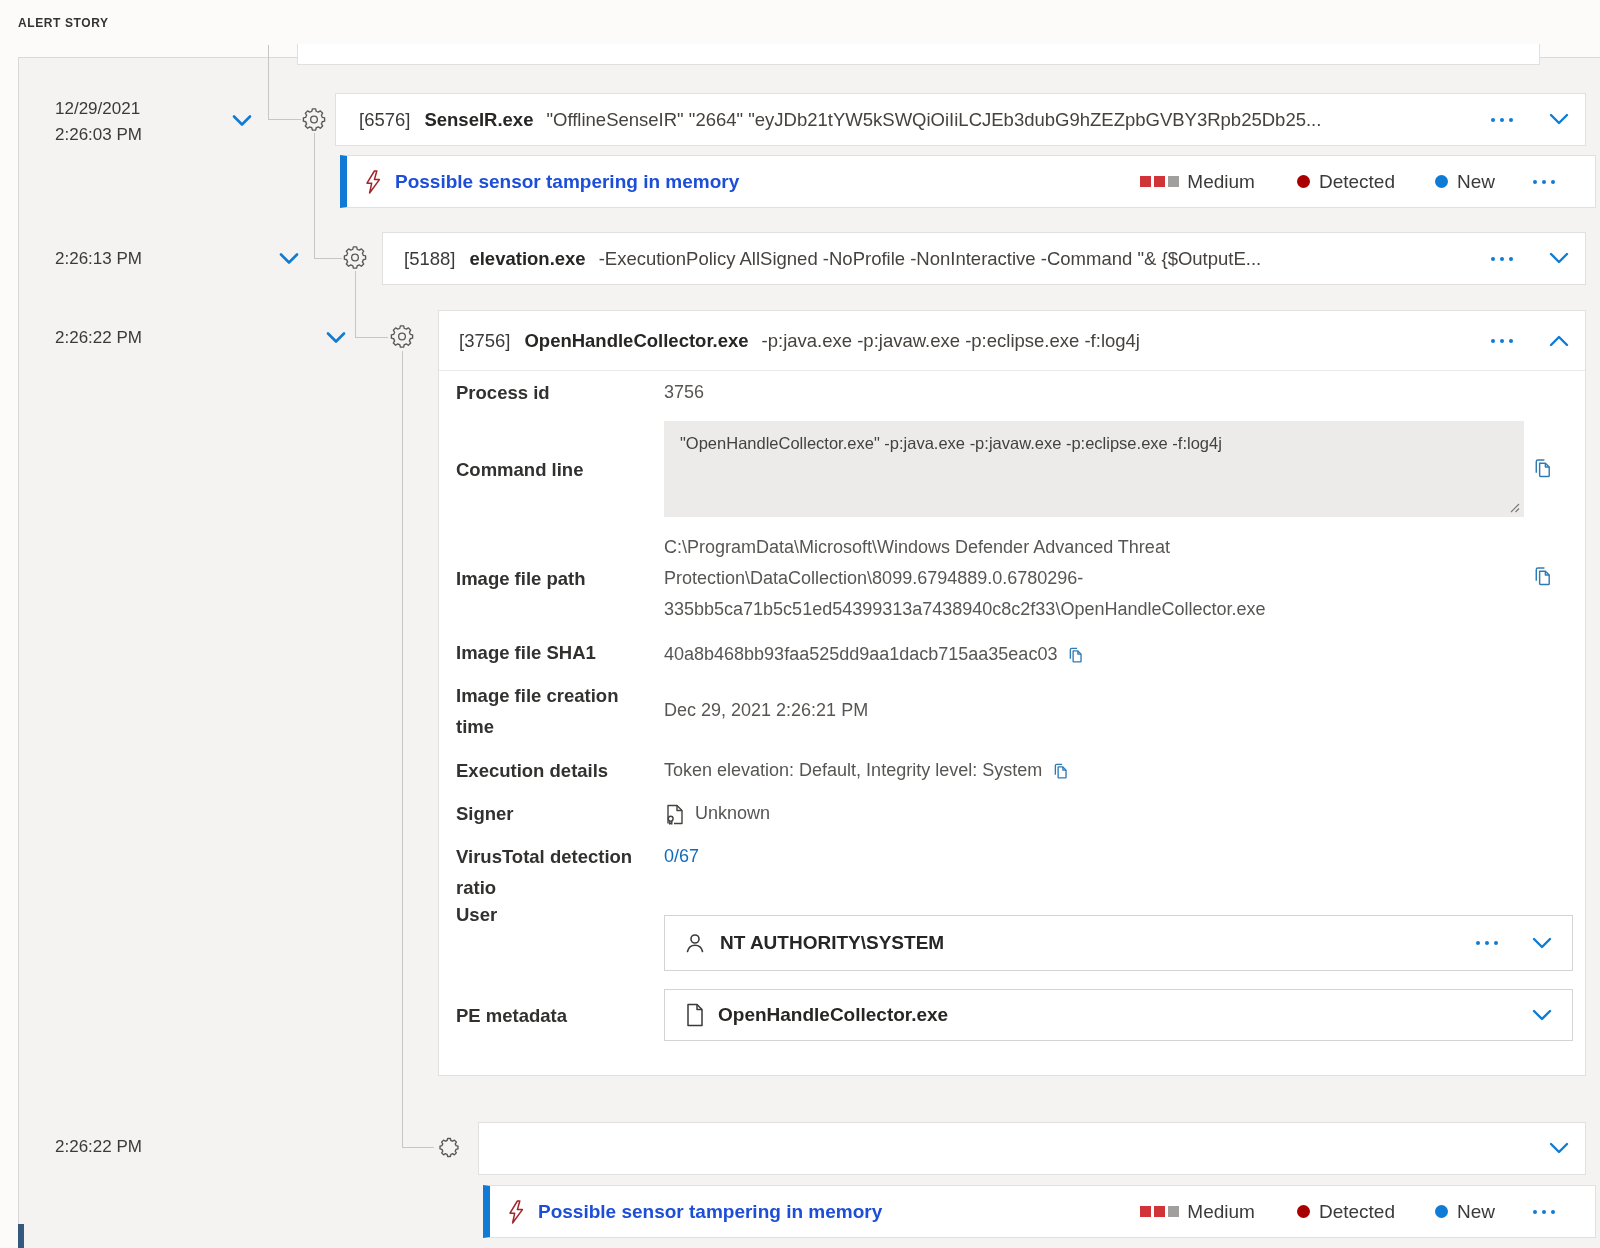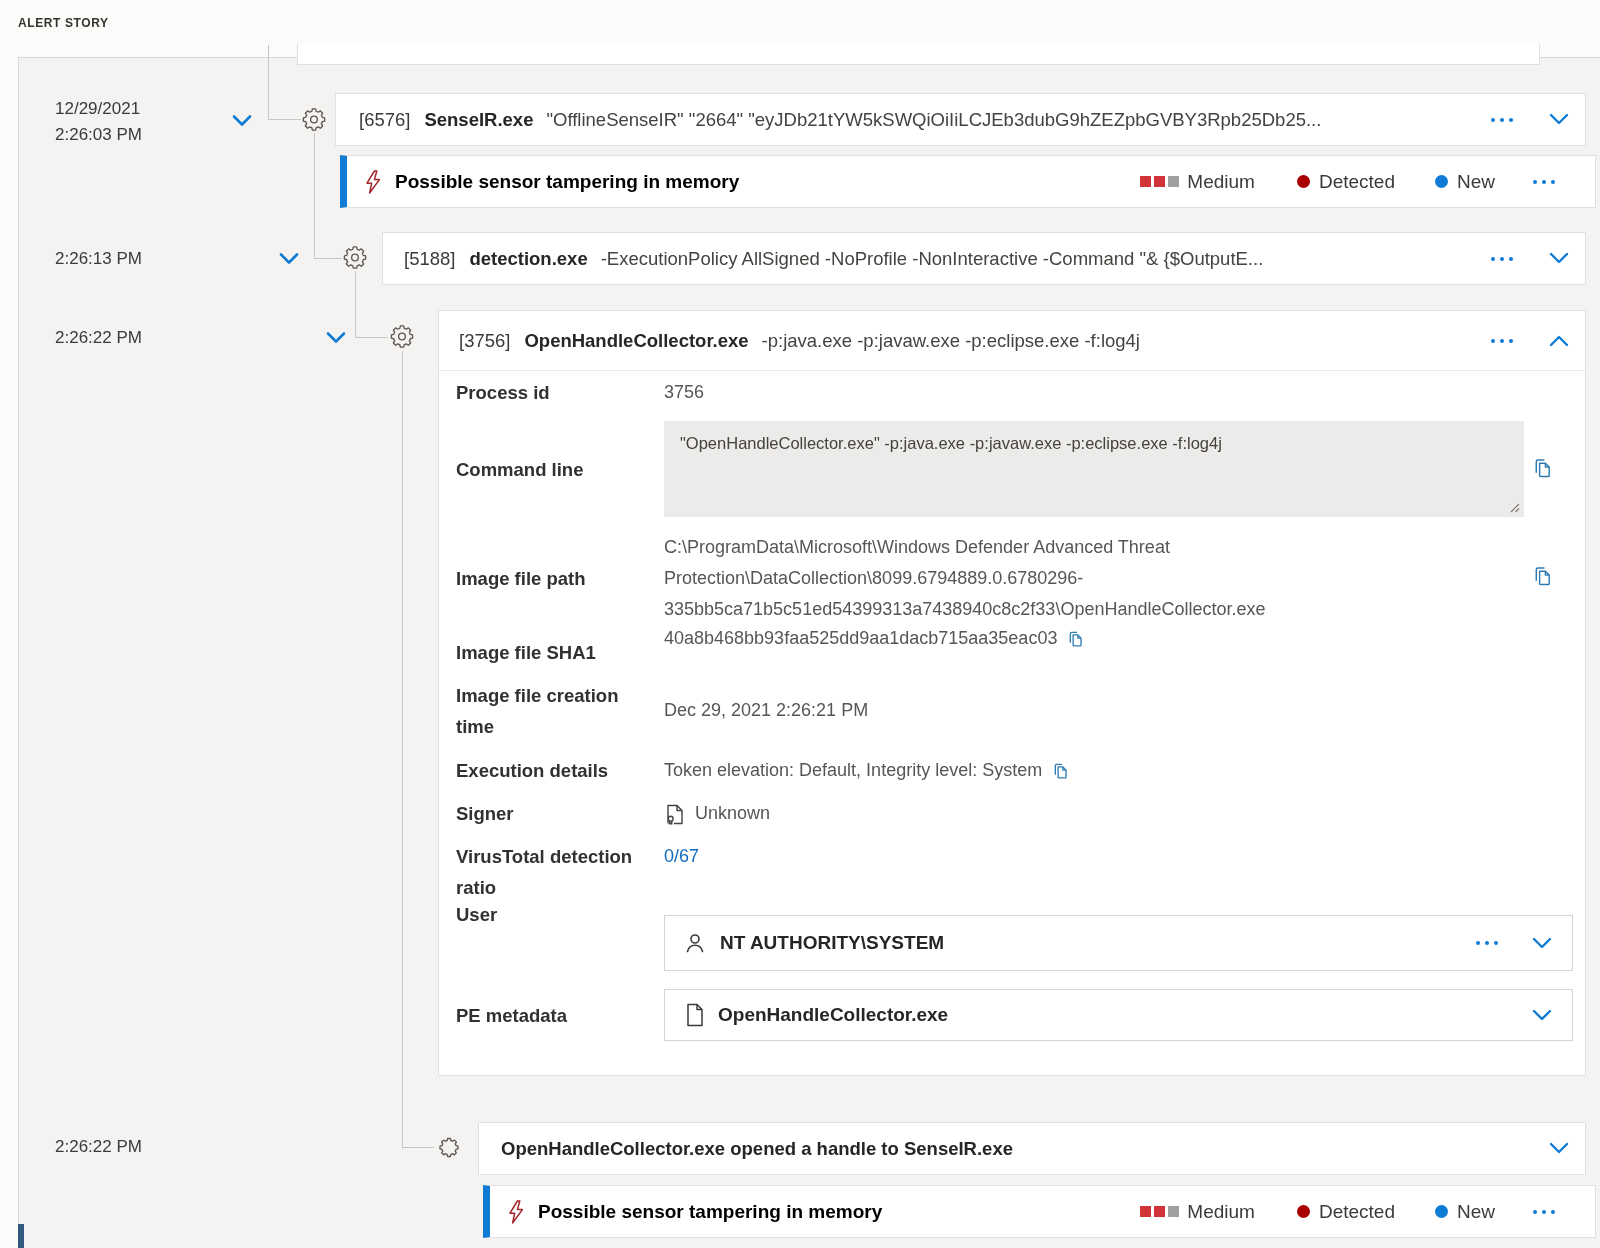--- a/index.html
+++ b/index.html
@@ -12,21 +12,21 @@
   .card{background:#fff;border:1px solid #e2e0de;box-sizing:border-box;display:flex;align-items:center;}
   .proc-title{display:flex;align-items:center;white-space:nowrap;overflow:hidden;flex:1;min-width:0;font-size:18.5px;}
   .pid{color:#3b3a39;margin-right:14px;}
   .pname{font-weight:700;color:#272625;margin-right:13px;}
   .pargs{color:#45423f;}
   .dots{display:flex;gap:5px;align-items:center;flex:0 0 auto;}
   .dots i{width:4px;height:4px;border-radius:50%;background:#0f7bd4;display:block;}
   .chev{flex:0 0 auto;display:block;}
   .alert-card{background:#fff;border:1px solid #e2e0de;border-left:7px solid #0f7bd4;
               box-sizing:border-box;display:flex;align-items:center;padding-left:14px;}
-  .alert-title{font-size:19px;font-weight:700;color:#000000;margin-left:10px;white-space:nowrap;}
+  .alert-title{font-size:19px;font-weight:700;color:#1d4ed8;margin-left:10px;white-space:nowrap;}
   .status-cluster{margin-left:auto;display:flex;align-items:center;padding-right:40px;}
   .sev{display:flex;gap:3px;}
   .sq{width:11px;height:11px;display:block;}
   .st-label{font-size:19px;color:#3b3a39;}
   .dot{width:13px;height:13px;border-radius:50%;display:block;}
   .ts{font-size:17px;color:#3b3a39;white-space:nowrap;text-align:center;}
   .d-label{font-size:18.5px;font-weight:700;color:#323130;line-height:31px;}
   .d-value{font-size:18px;color:#585653;line-height:31px;}
   .link{color:#0f6cbd;}
   .cmdbox{background:#edebe9;box-sizing:border-box;padding:13px 16px;font-size:16.5px;color:#44423f;}
@@ -145,21 +145,21 @@
           <i></i>
           <i></i>
           <i></i>
         </span>
     </div>
   </div>
 
   <div class="abs card" style="left:382px;top:232px;width:1204px;height:53px;padding:0 16px 0 21px;">
     <div class="proc-title">
       <span class="pid">[5188]</span>
-      <span class="pname">detection.exe</span>
+      <span class="pname">elevation.exe</span>
       <span class="pargs">-ExecutionPolicy AllSigned -NoProfile -NonInteractive -Command "&amp; {$OutputE...</span>
     </div>
     <div class="dots" style="margin-left:auto;margin-right:36px;">
         <i></i>
         <i></i>
         <i></i>
       </div>
     <div class="chev">
       <svg width="20" height="13" viewBox="0 0 20 13">
           <polyline points="2,2 10,10 18,2" fill="none" stroke="#0f7bd4" stroke-width="2.4" stroke-linecap="round" stroke-linejoin="round"></polyline>
@@ -211,21 +211,21 @@
     <div class="abs d-value" style="left:225px;top:221px;width:770px;overflow-wrap:break-word;">C:\ProgramData\Microsoft\Windows Defender Advanced Threat Protection\DataCollection\8099.6794889.0.6780296-335bb5ca71b5c51ed54399313a7438940c8c2f33\OpenHandleCollector.exe</div>
     <div class="abs" style="left:1092px;top:253px;">
       <svg width="23" height="23" viewBox="0 0 24 24" fill="none" stroke="#2e7bb4" stroke-width="1.5" stroke-linejoin="round">
         <path d="M5.5 17.5V6A1.8 1.8 0 0 1 7.3 4.2H14"></path>
         <path d="M9 7.5h6l4 4v9a.9.9 0 0 1-.9.9H9.9a.9.9 0 0 1-.9-.9z"></path>
           <path d="M15 7.5v4h4"></path>
       </svg>
     </div>
 
     <div class="abs d-label" style="left:17px;top:326px;">Image file SHA1</div>
-    <div class="abs d-value inline-val" style="left:225px;top:312px;text-align:center;">
+    <div class="abs d-value inline-val" style="left:225px;top:328px;text-align:center;">
       <span>40a8b468bb93faa525dd9aa1dacb715aa35eac03</span>
       <span>
         <svg width="19" height="19" viewBox="0 0 24 24" fill="none" stroke="#2e7bb4" stroke-width="1.7" stroke-linejoin="round">
           <path d="M5.5 17.5V6A1.8 1.8 0 0 1 7.3 4.2H14"></path>
           <path d="M9 7.5h6l4 4v9a.9.9 0 0 1-.9.9H9.9a.9.9 0 0 1-.9-.9z"></path>
             <path d="M15 7.5v4h4"></path>
         </svg>
       </span>
     </div>
 
@@ -292,23 +292,20 @@
       <span class="bname">OpenHandleCollector.exe</span>
       <span class="chev" style="margin-left:auto;">
         <svg width="20" height="13" viewBox="0 0 20 13">
             <polyline points="2,2 10,10 18,2" fill="none" stroke="#0f7bd4" stroke-width="2.4" stroke-linecap="round" stroke-linejoin="round"></polyline>
           </svg>
       </span>
     </div>
   </div>
 
   <div class="abs card" style="left:478px;top:1122px;width:1108px;height:53px;padding:0 16px 0 22px;">
-    <div class="proc-title">
-      <span class="pname" style="margin-right:0;">OpenHandleCollector.exe opened a handle to SenseIR.exe</span>
-    </div>
     <div class="chev" style="margin-left:auto;">
       <svg width="20" height="13" viewBox="0 0 20 13">
           <polyline points="2,2 10,10 18,2" fill="none" stroke="#0f7bd4" stroke-width="2.4" stroke-linecap="round" stroke-linejoin="round"></polyline>
         </svg>
     </div>
   </div>
 
   <div class="abs alert-card" style="left:483px;top:1185px;width:1113px;height:53px;">
     <span>
       <svg width="24" height="26" viewBox="0 0 24 26" fill="none" stroke="#a2252b" stroke-width="1.5" stroke-linejoin="round">

